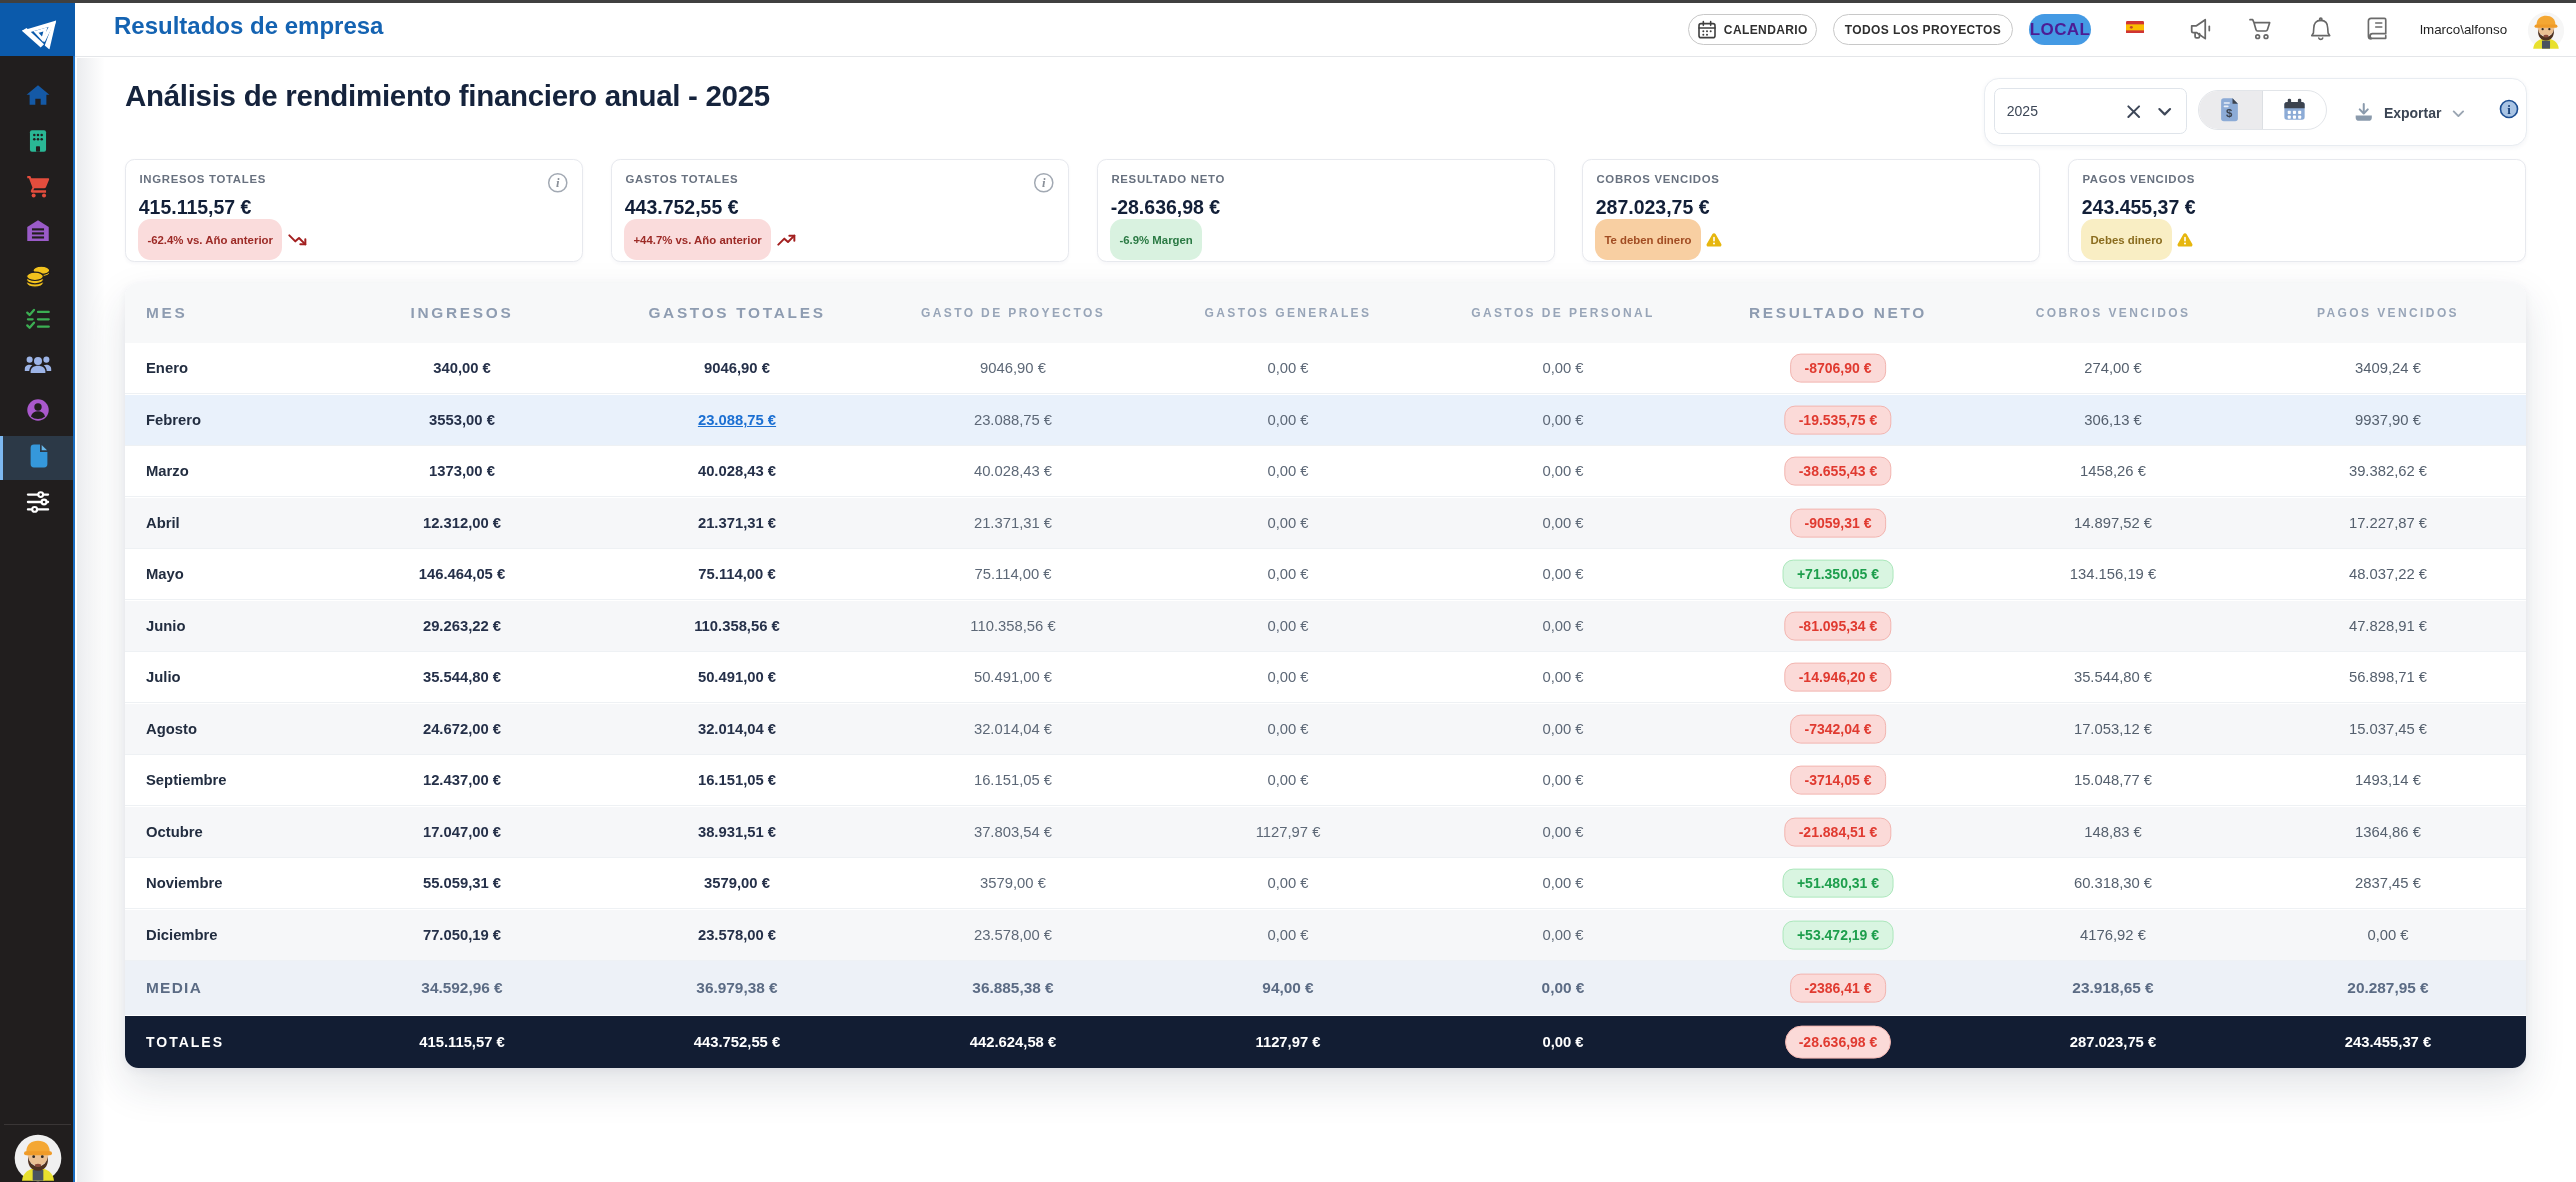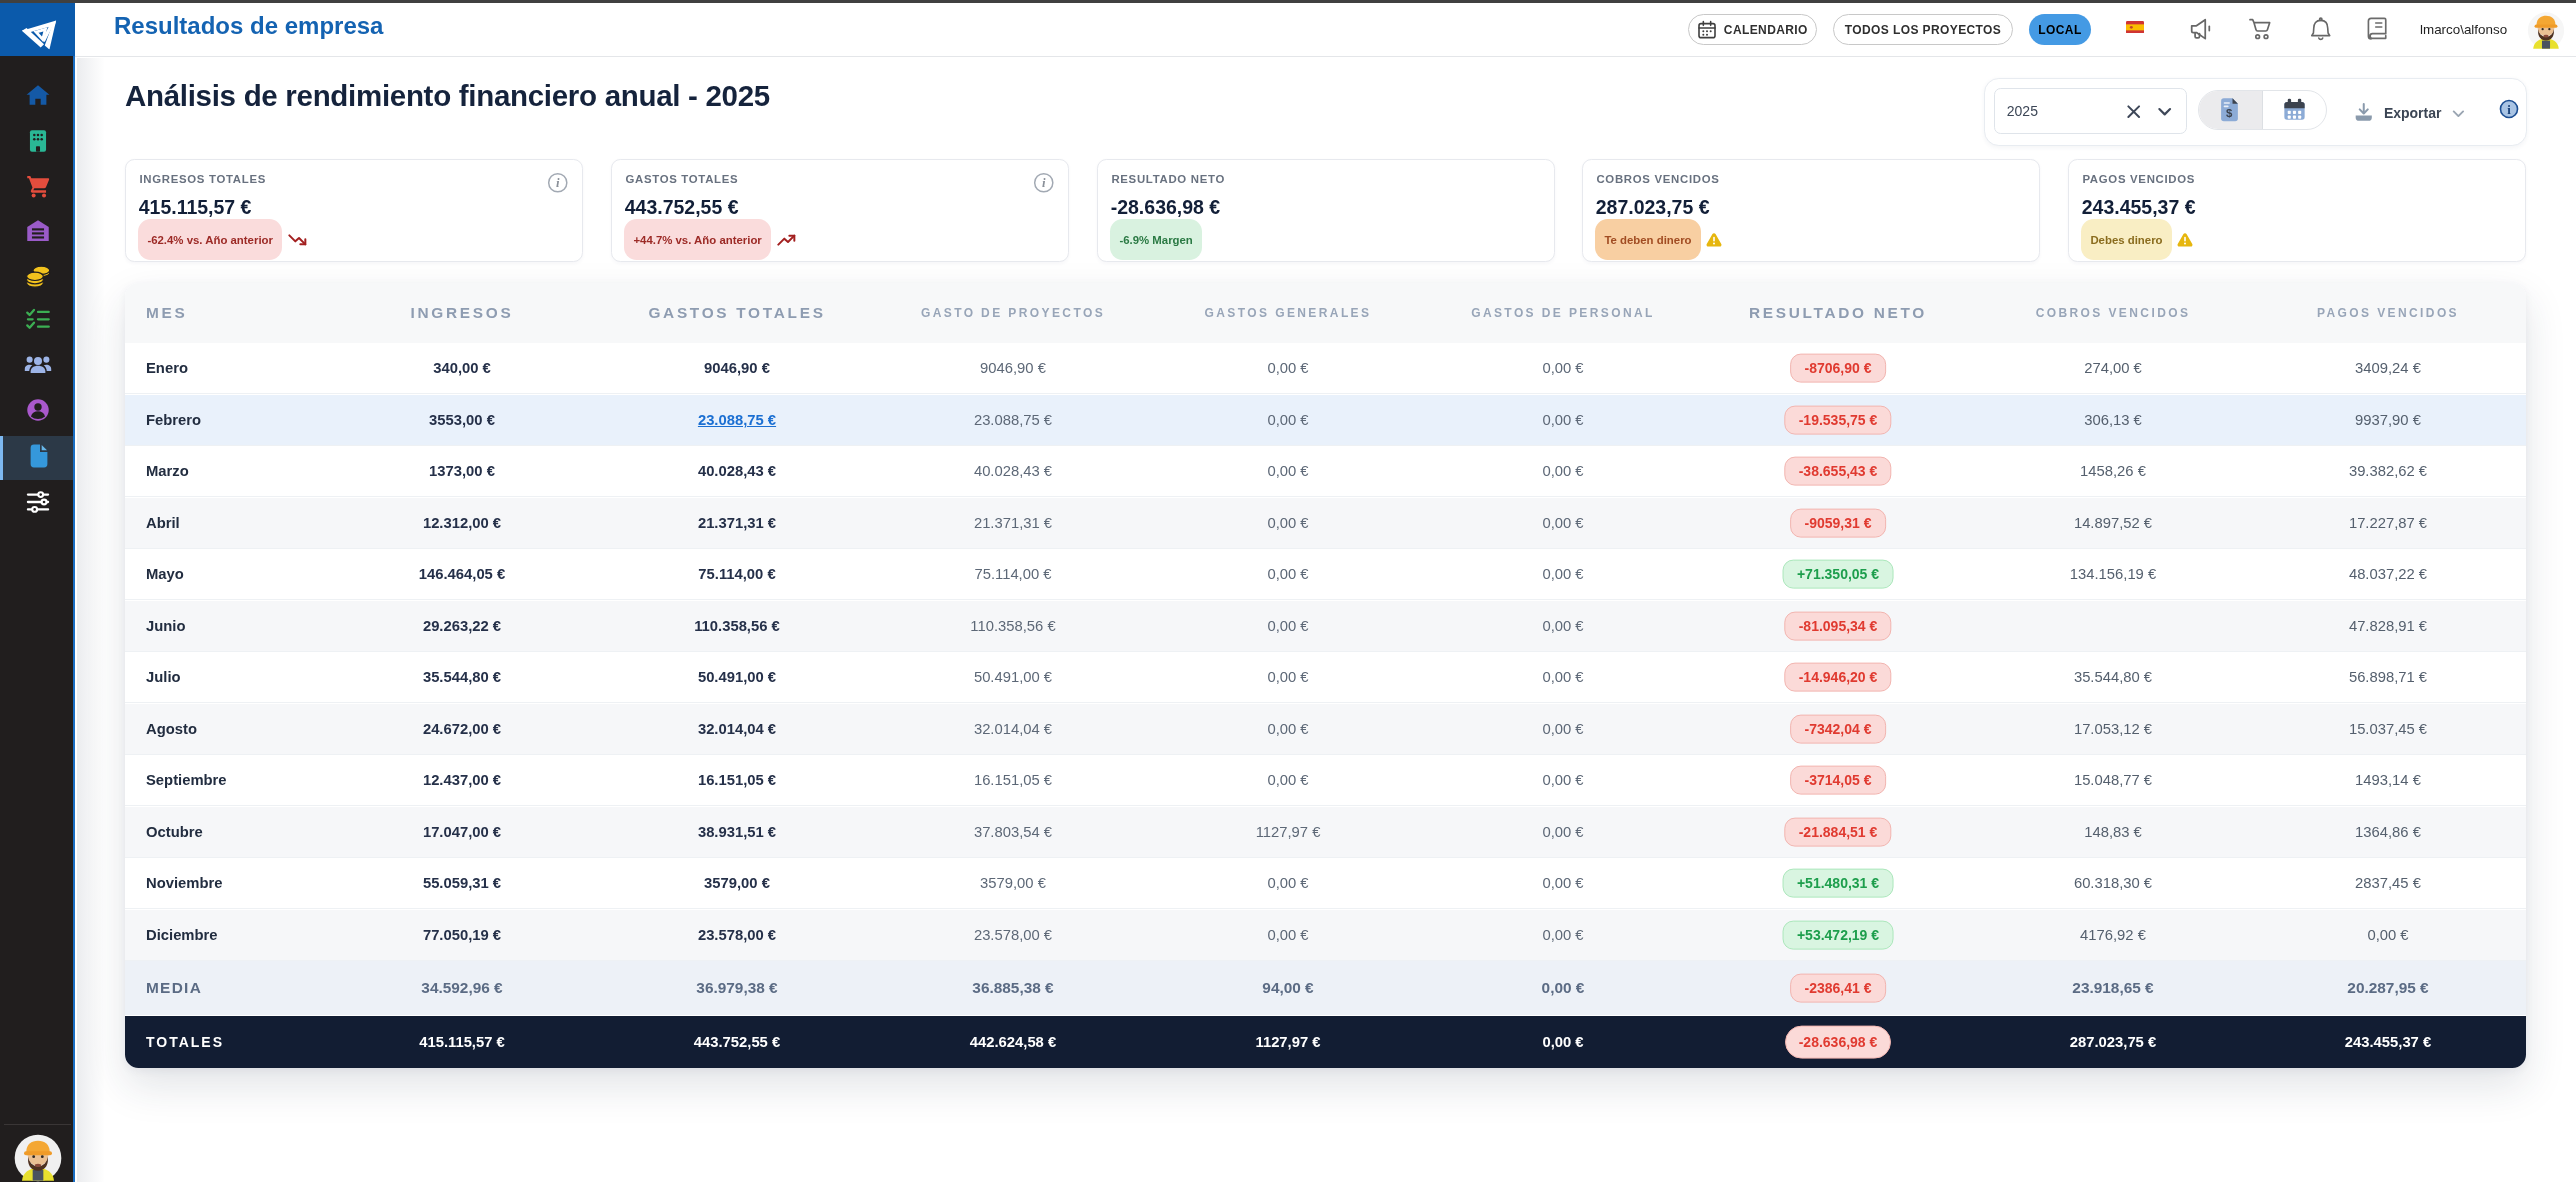--- a/index.html
+++ b/index.html
@@ -5,21 +5,21 @@
 html,body { width:2576px; height:1182px; background:#fff; font-family:"Liberation Sans", sans-serif; }
 #page { position:relative; width:2576px; height:1182px; overflow:hidden; background:#fff; }
 .abs { position:absolute; }
 
 #topstrip { left:0; top:0; width:2576px; height:2.7px; background:#404040; }
 #header { left:75px; top:2.7px; width:2501px; height:54px; background:#fff; border-bottom:1.3px solid #e4e6e9; }
 #apptitle { left:39px; top:9.4px; font-size:24px; font-weight:bold; color:#1463b2; }
 .hpill { top:11.4px; height:31px; border:1.3px solid #c8c8c8; border-radius:15.4px; background:#fff;
   display:flex; align-items:center; justify-content:center; font-size:12px; font-weight:bold;
   color:#2f2f2f; letter-spacing:0.4px; }
-#pill-local { background:#449ae4; border:none; color:#000000; font-size:12px; }
+#pill-local { background:#449ae4; border:none; color:#4c1d95; font-size:17px; }
 #username { top:19px; font-size:13.4px; color:#1f1f1f; }
 
 #sidebar { left:0; top:2.7px; width:75px; height:1179px; background:#211e1e; border-right:2px solid #1b6fc4; }
 #logobox { left:0; top:0px; width:75px; height:53px; background:#0b5aab; }
 .sic { left:38px; transform:translate(-50%,-50%); }
 #activerow { left:0; top:433px; width:73px; height:44px; background:#2c3947; }
 #accentbar { left:0; top:433px; width:3.4px; height:44px; background:#7db8f0; }
 #sbdivider { left:4px; top:1121px; width:67px; height:1.3px; background:#3a3636; }
 
 #pagetitle { left:125px; top:79px; font-size:29.5px; font-weight:bold; color:#15233c; letter-spacing:-0.3px;}

